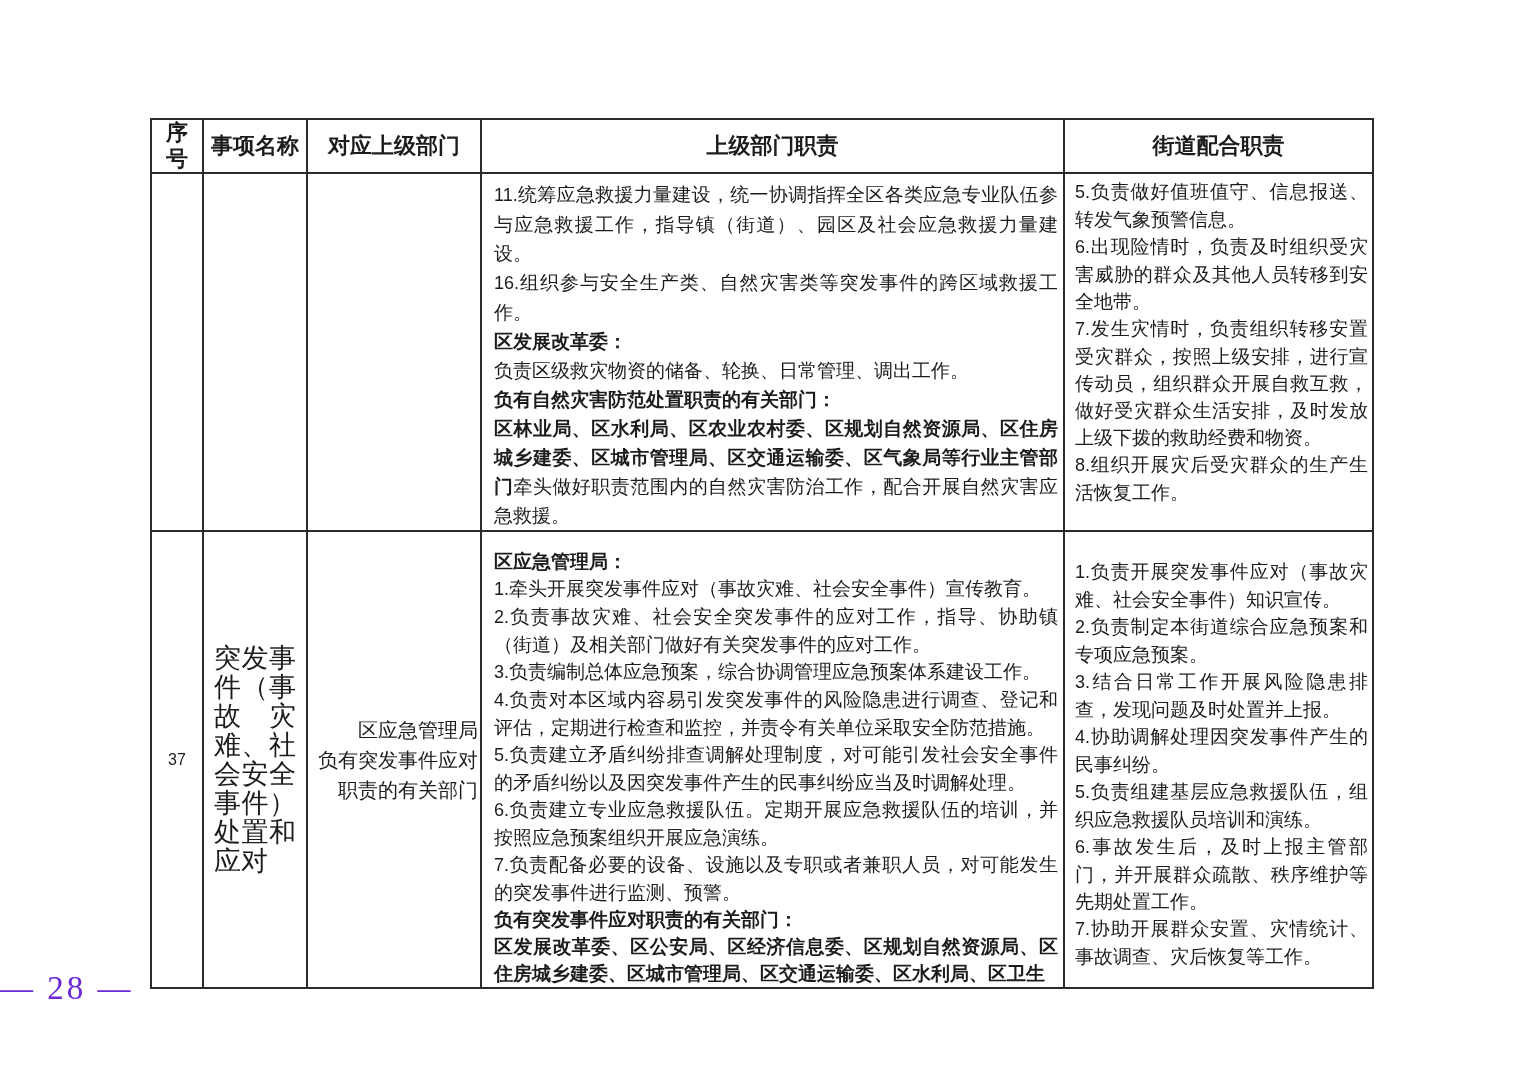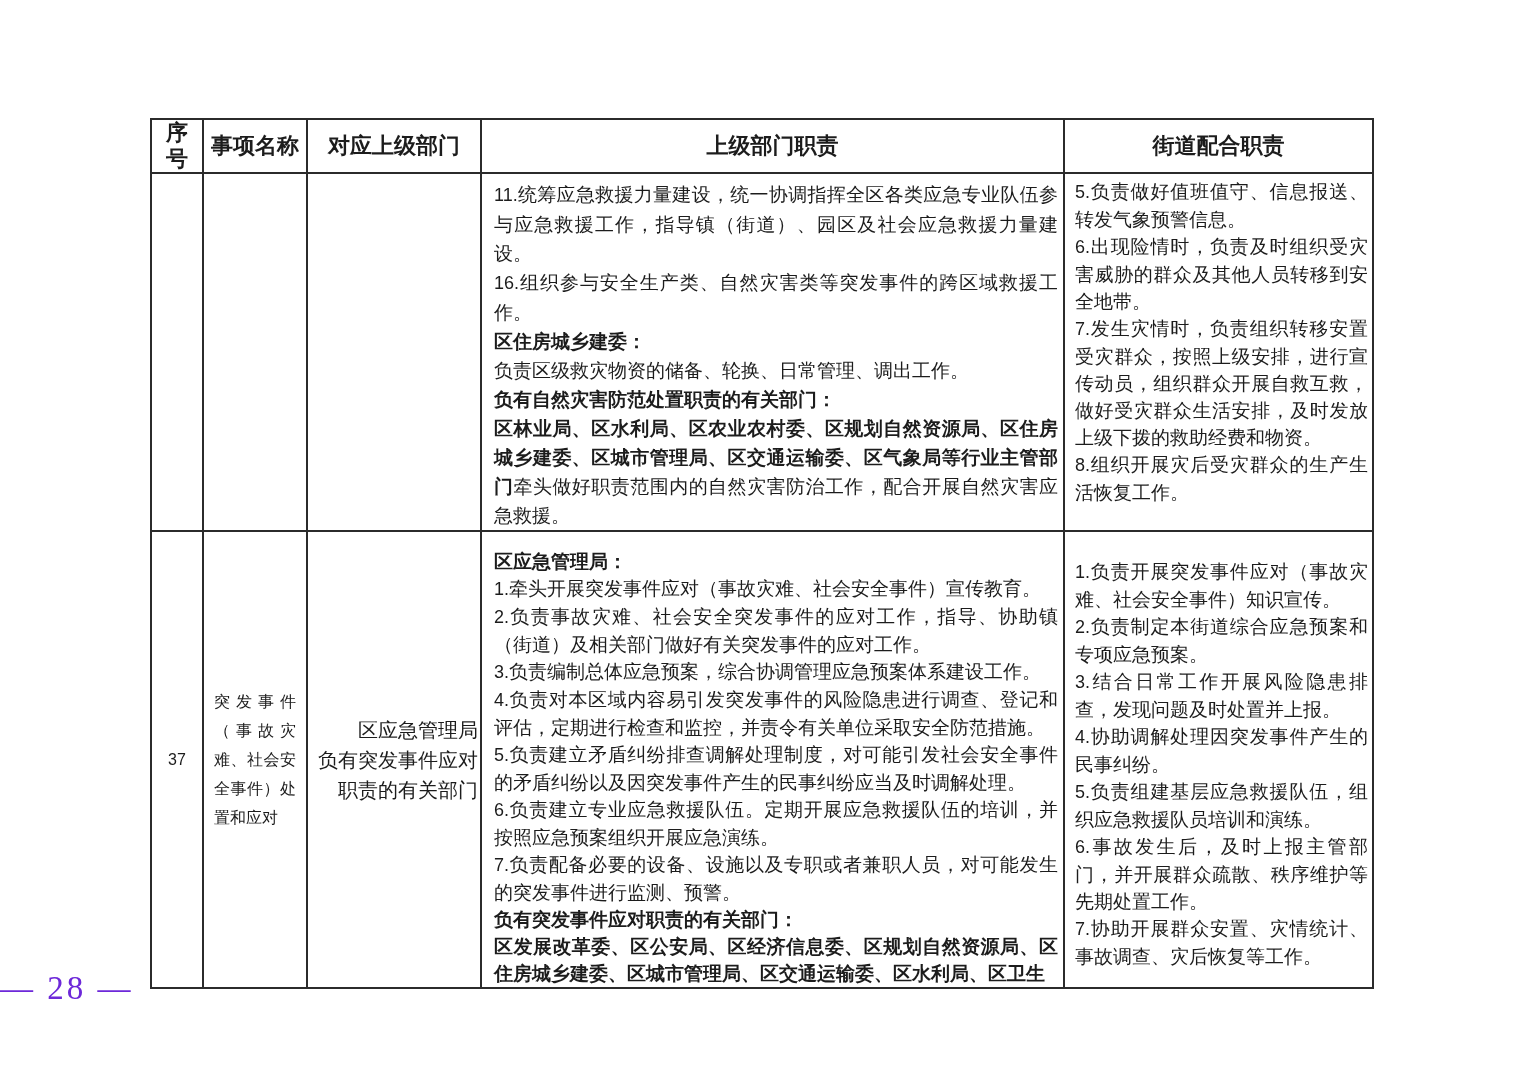--- a/index.html
+++ b/index.html
@@ -38,21 +38,21 @@
   tr.row-0 { height: 326px; }
   tr.row-1 { height: 435px; }
   td.c-seq {
     text-align: center; vertical-align: middle;
     font-family: "Liberation Sans", "DejaVu Sans", sans-serif;
     font-size: 16px;
   }
   td.c-name {
     vertical-align: middle;
     padding: 0 10px;
-    font-size: 16px; line-height: 29px;
+    font-size: 27px; line-height: 29px;
     text-align: justify; text-justify: inter-character;
   }
   td.c-dept {
     vertical-align: middle;
     padding: 0 2px 0 10px;
     font-size: 20px; line-height: 30px;
     text-align: right;
   }
   td.c-sup {
     vertical-align: top;
@@ -105,21 +105,21 @@
       </tr>
     </thead>
     <tbody>
         <tr class="row-0">
           <td class="c-seq"></td>
           <td class="c-name"></td>
           <td class="c-dept"></td>
           <td class="c-sup">
             <p><span class="n">11.</span><span>统筹应急救援力量建设，统一协调指挥全区各类应急专业队伍参与应急救援工作，指导镇（街道）、园区及社会应急救援力量建设。</span></p>
             <p><span class="n">16.</span><span>组织参与安全生产类、自然灾害类等突发事件的跨区域救援工作。</span></p>
-            <p><span class="b">区住房城乡建委：</span></p>
+            <p><span class="b">区发展改革委：</span></p>
             <p><span>负责区级救灾物资的储备、轮换、日常管理、调出工作。</span></p>
             <p><span class="b">负有自然灾害防范处置职责的有关部门：</span></p>
             <p><span class="b">区林业局、区水利局、区农业农村委、区规划自然资源局、区住房城乡建委、区城市管理局、区交通运输委、区气象局等行业主管部门</span><span>牵头做好职责范围内的自然灾害防治工作，配合开展自然灾害应急救援。</span></p>
           </td>
           <td class="c-street">
             <p><span class="n">5.</span><span>负责做好值班值守、信息报送、转发气象预警信息。</span></p>
             <p><span class="n">6.</span><span>出现险情时，负责及时组织受灾害威胁的群众及其他人员转移到安全地带。</span></p>
             <p><span class="n">7.</span><span>发生灾情时，负责组织转移安置受灾群众，按照上级安排，进行宣传动员，组织群众开展自救互救，做好受灾群众生活安排，及时发放上级下拨的救助经费和物资。</span></p>
             <p><span class="n">8.</span><span>组织开展灾后受灾群众的生产生活恢复工作。</span></p>
           </td>

